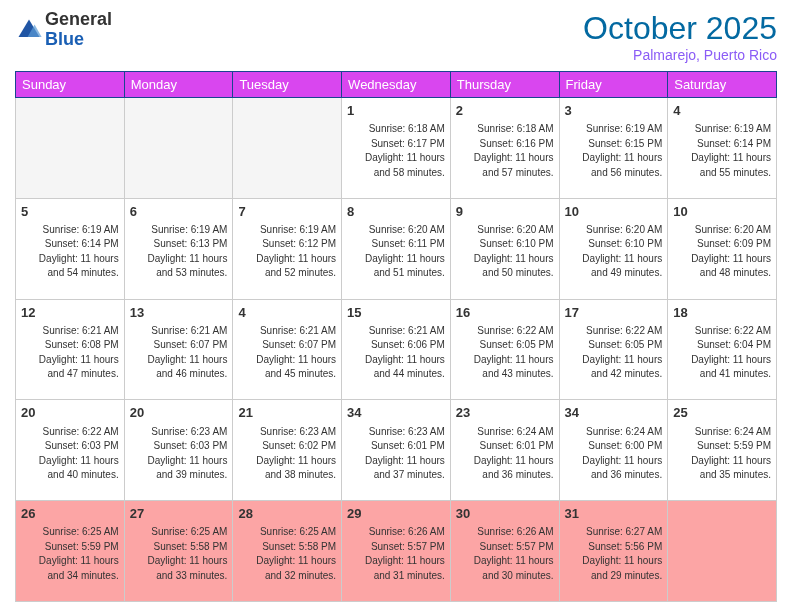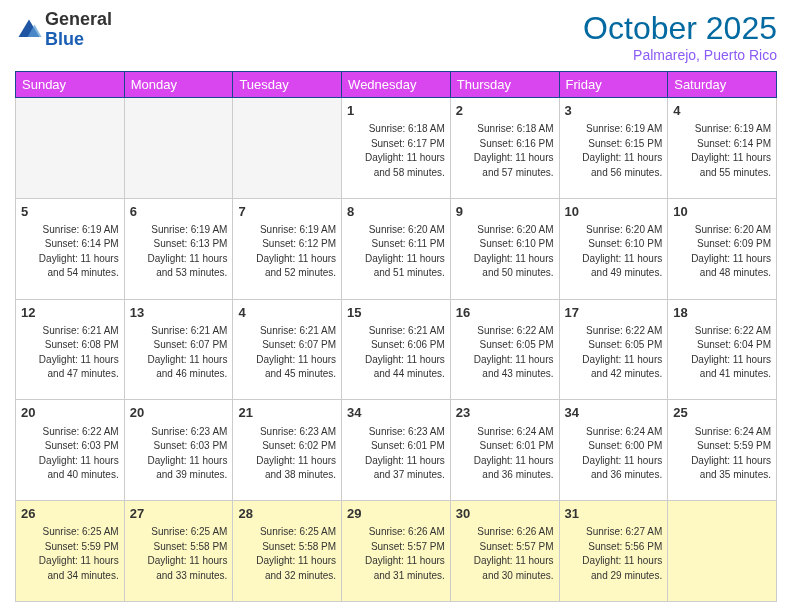--- a/index.html
+++ b/index.html
@@ -88,21 +88,21 @@
     .day-info {
       font-size: 10px;
       color: #333;
       line-height: 1.45;
       text-align: right;
     }
     .calendar tr:last-child td {
       background: #f5f5f5;
     }
     .calendar tr:last-child td:not(.empty-last) {
-      background: #fef9c3;
+      background: #fca5a5;
     }
   </style>
 </head>
 <body>
 
 <div class="page">
   <div class="header">
     <div class="logo">
       <svg class="logo-icon" viewBox="0 0 40 40">
         <polygon points="20,5 35,30 5,30" fill="#2055a4"></polygon>

